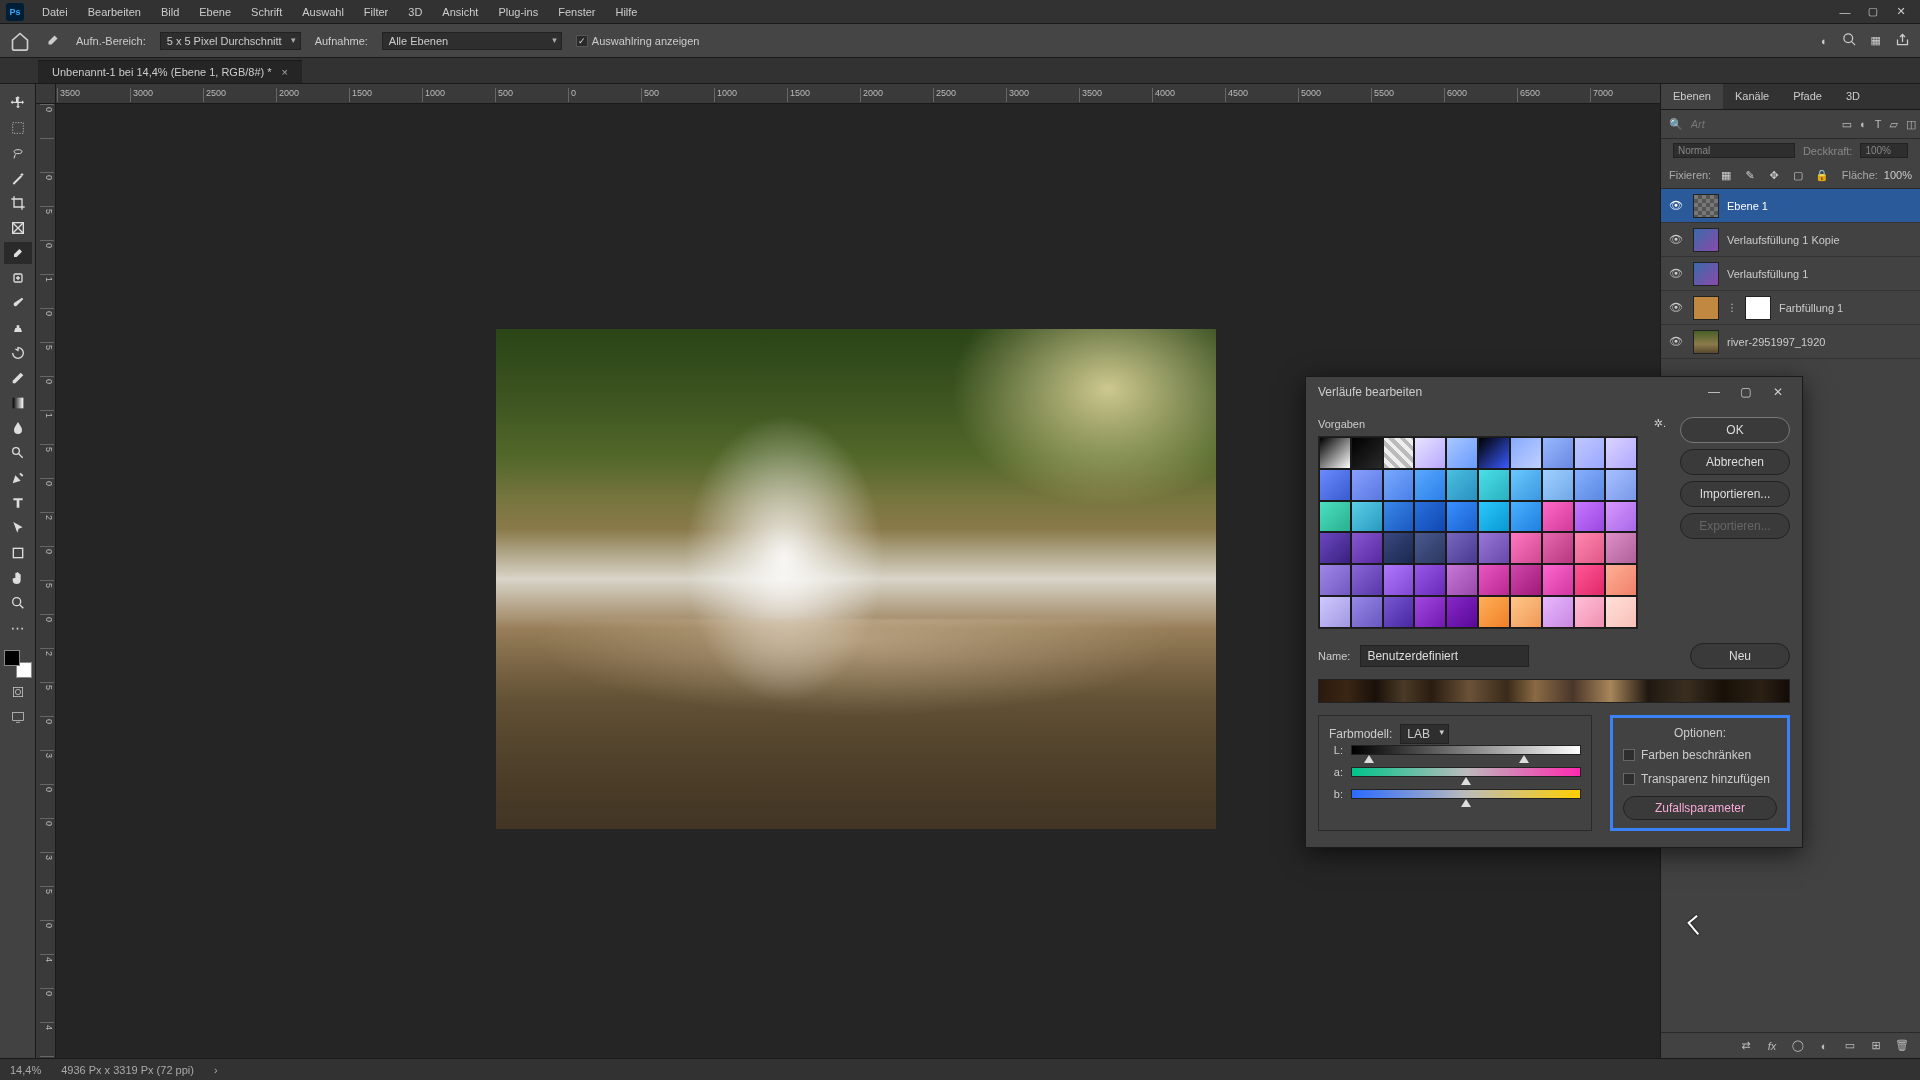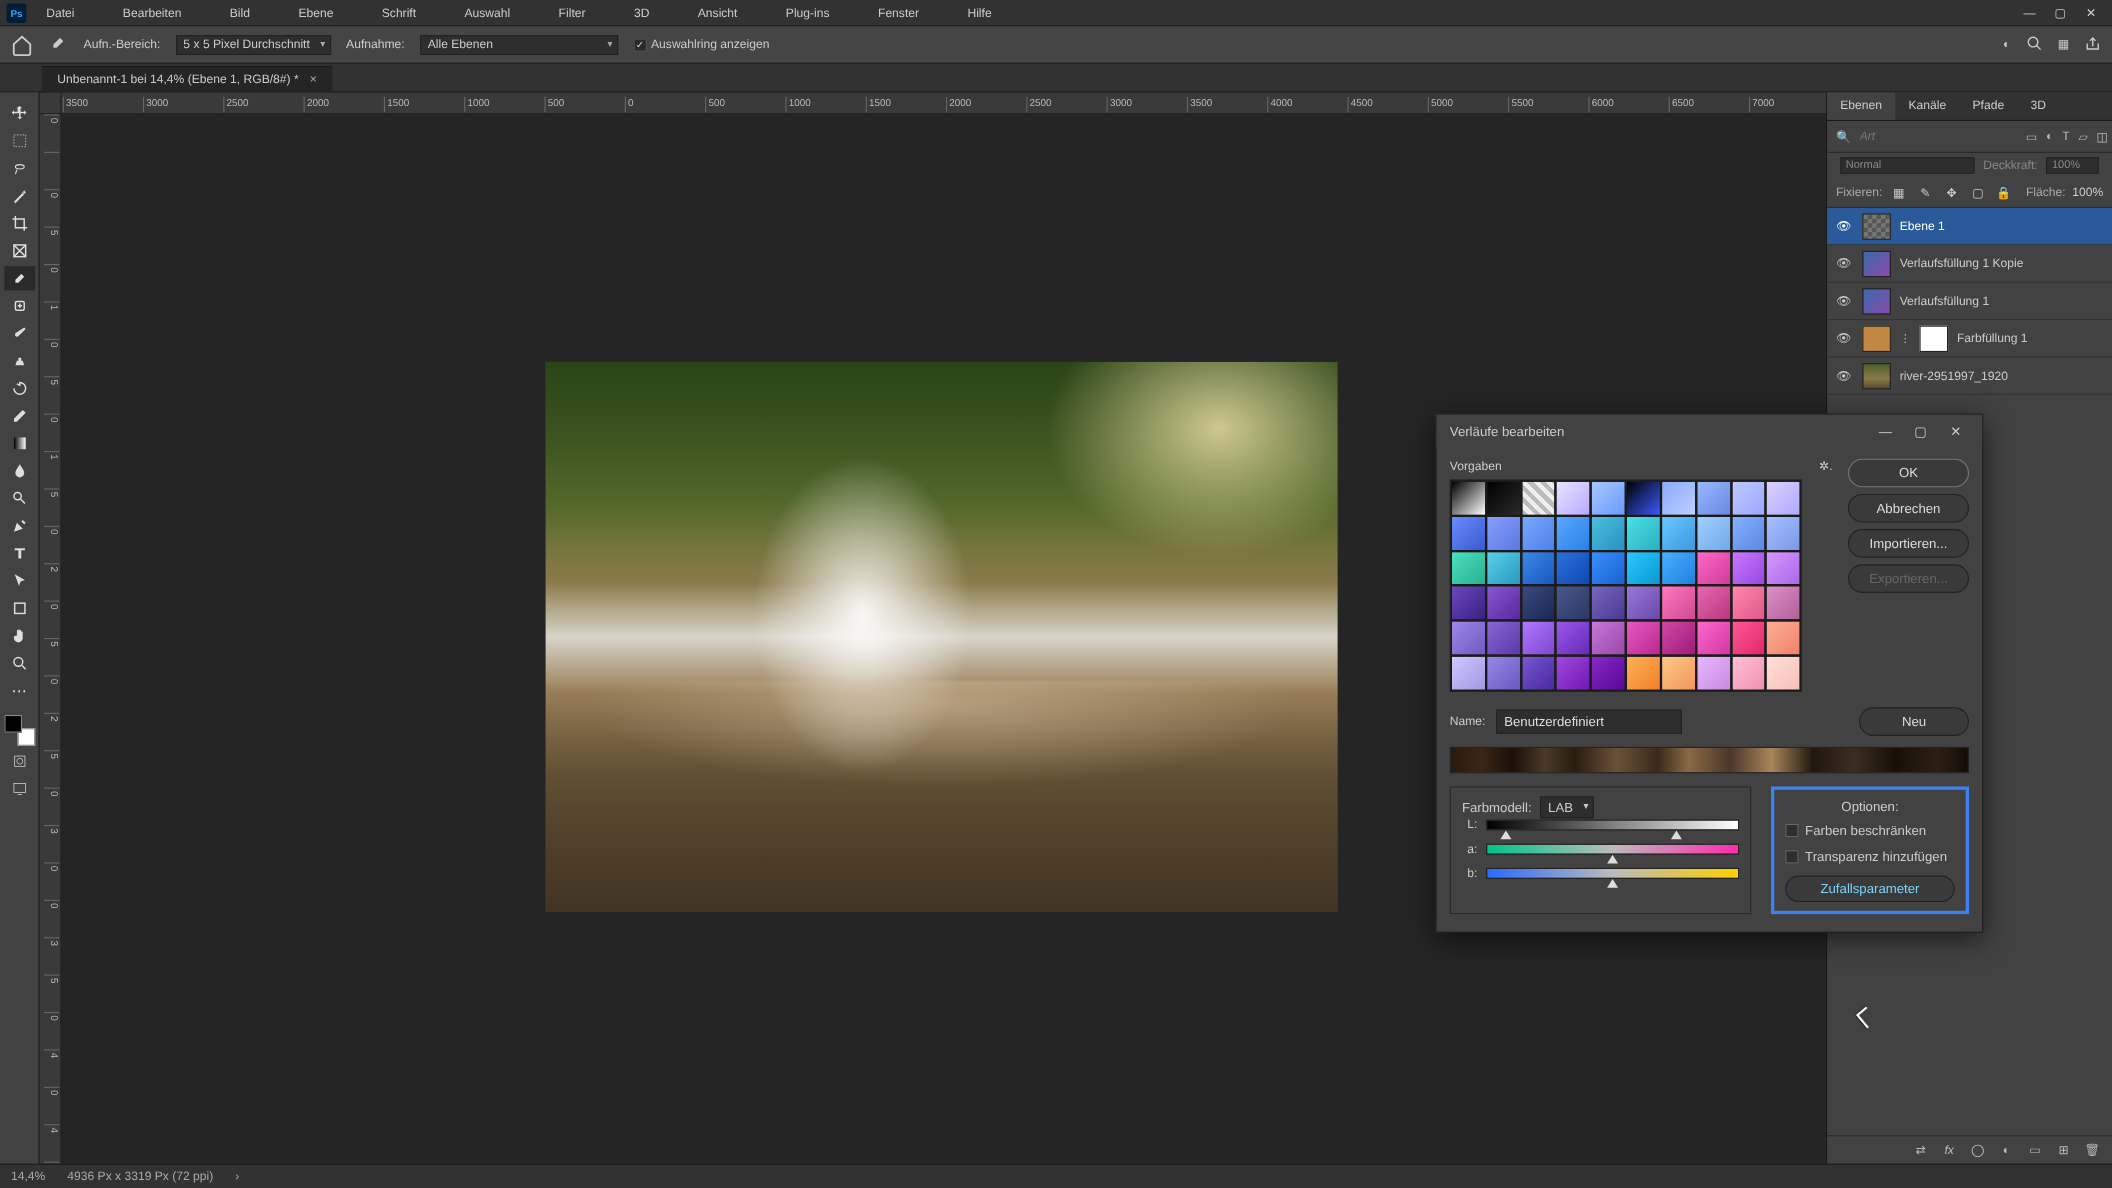--- a/index.html
+++ b/index.html
@@ -120,31 +120,31 @@
 .sliderrow { display: flex; align-items: center; gap: 8px; margin-bottom: 10px; }
 .sliderrow .slbl { width: 14px; text-align: right; }
 .slider { flex: 1; height: 10px; position: relative; }
 .slider .track { position: absolute; inset: 0; border: 1px solid #222; }
 .slider .thumb { position: absolute; top: 10px; width: 0; height: 0; border-left: 5px solid transparent; border-right: 5px solid transparent; border-bottom: 8px solid #ddd; transform: translateX(-5px); }
 .slider.L .track { background: linear-gradient(90deg, #000, #fff); }
 .slider.a .track { background: linear-gradient(90deg, #00c48a, #bbb, #ff2ab0); }
 .slider.b .track { background: linear-gradient(90deg, #2a6aff, #bbb, #ffd000); }
 .optline { display: flex; align-items: center; gap: 6px; margin-bottom: 10px; font-size: 12px; }
 .optline .cb { width: 12px; height: 12px; border: 1px solid #666; background: #2e2e2e; }
-.rndbtn { background: #3a3a3a; border: 1px solid #222; border-radius: 13px; padding: 4px 12px; font-size: 12px; color: #7dd3fc; text-align: center; margin-top: 4px; }
+.rndbtn { background: #3a3a3a; border: 1px solid #222; border-radius: 13px; padding: 4px 12px; font-size: 12px; color: #f9a8d4; text-align: center; margin-top: 4px; }
 
 .cursor { position: absolute; left: 1691px; top: 917px; width:0; height:0; }
 .cursor::before { content:''; position:absolute; border-left:2px solid #fff; border-top:2px solid #fff; width:10px; height:14px; transform: rotate(-40deg); filter: drop-shadow(0 0 1px #000);}
 </style>
 </head>
 <body>
 
 <div class="menubar">
   <div class="ps-logo">Ps</div>
-  <div id="menuitems" style="display: flex; gap: 24px;">
+  <div id="menuitems" style="display: flex;">
       <span class="mitem">Datei</span>
       <span class="mitem">Bearbeiten</span>
       <span class="mitem">Bild</span>
       <span class="mitem">Ebene</span>
       <span class="mitem">Schrift</span>
       <span class="mitem">Auswahl</span>
       <span class="mitem">Filter</span>
       <span class="mitem">3D</span>
       <span class="mitem">Ansicht</span>
       <span class="mitem">Plug-ins</span>

